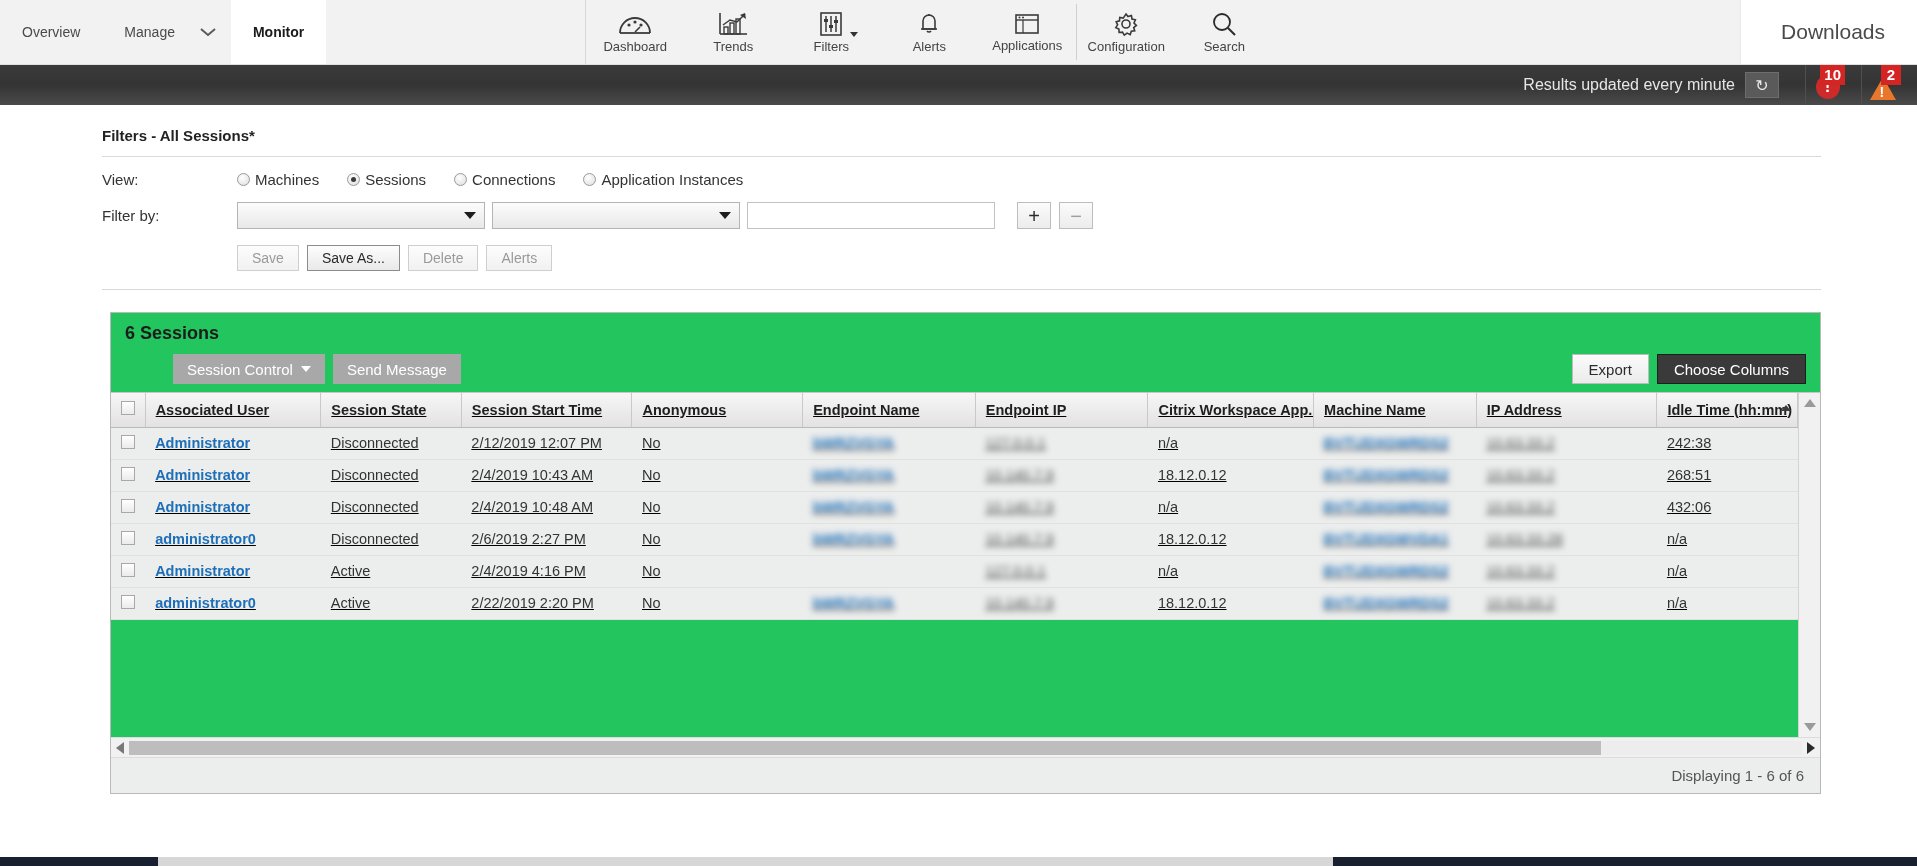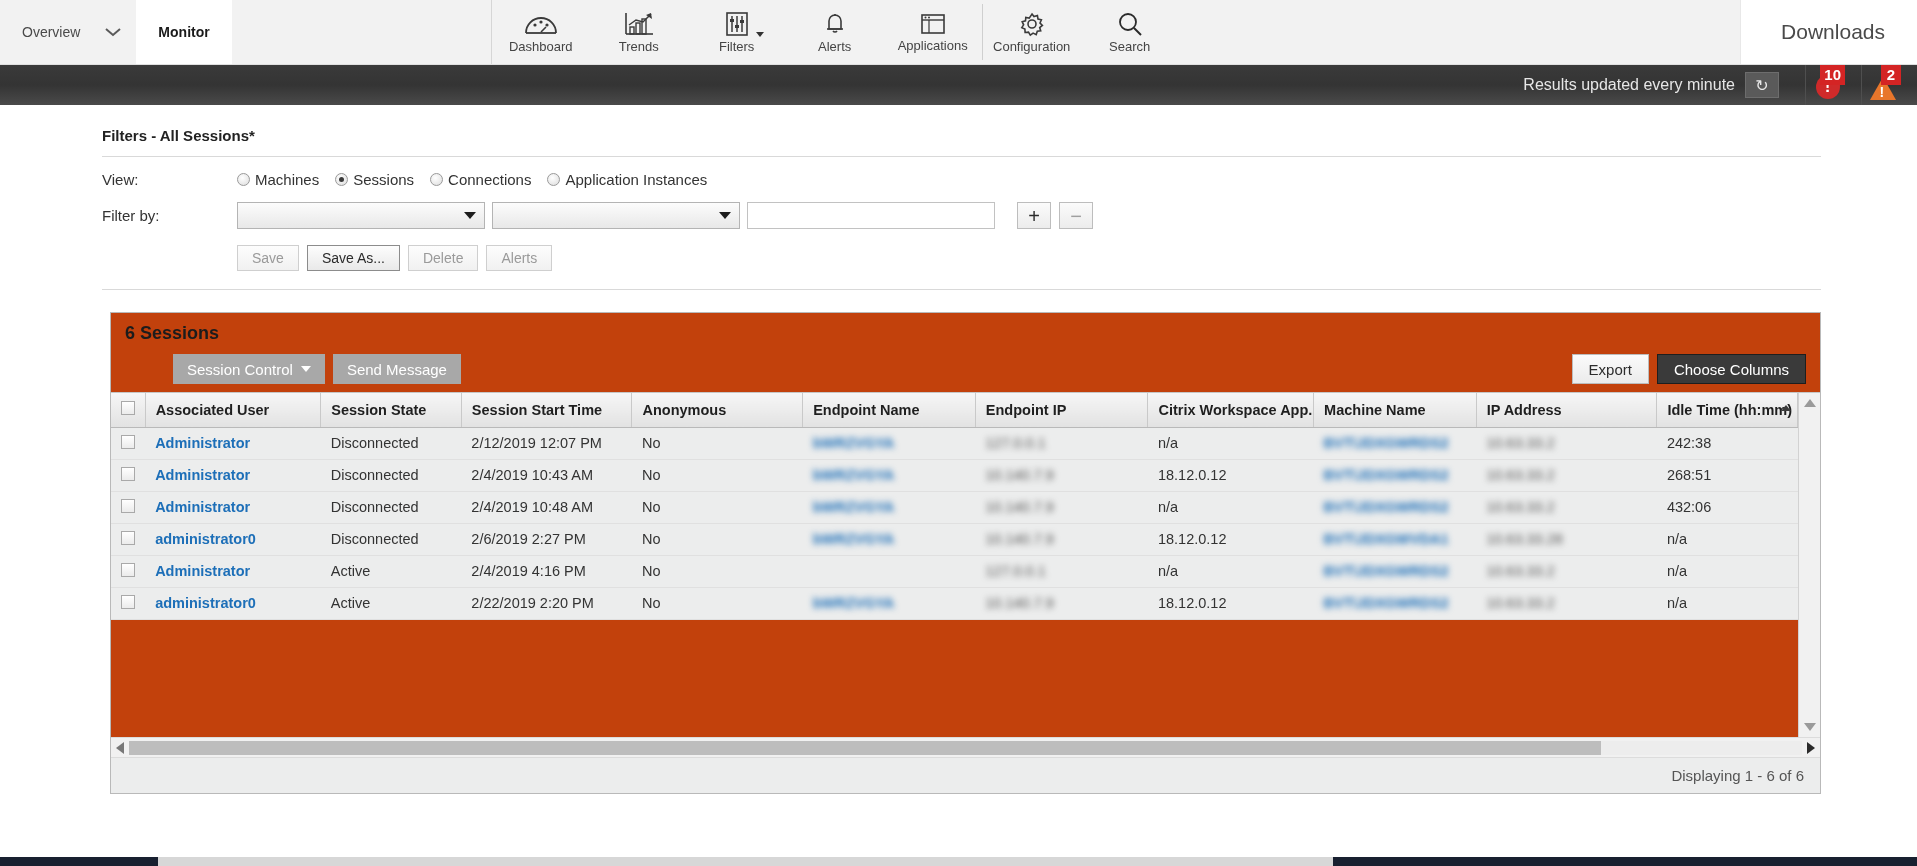--- a/index.html
+++ b/index.html
@@ -121,21 +121,21 @@
   
   .page { padding: 0 0 0 0; background: #fff; height: 761px; position: relative; }
 
   .filters-block { padding: 22px 96px 0 102px; }
   .filters-title { font-size: 15px; font-weight: bold; color: #222; }
   .filters-rule { border-bottom: 1px solid #d9d9d9; margin-top: 12px; }
 
   .row { display: flex; align-items: center; margin-top: 14px; }
   .row-label { width: 135px; font-size: 15px; color: #333; }
 
-  .radio-group { display: flex; align-items: center; gap: 8px; text-align: right; }
+  .radio-group { display: flex; align-items: center; gap: 20px; text-align: right; }
   .radio-item { display: flex; align-items: center; gap: 5px; margin-right: 8px; cursor: pointer; }
   .radio {
     width: 13px; height: 13px; border-radius: 50%;
     border: 1px solid #9a9a9a;
     background: radial-gradient(circle at 40% 35%, #ffffff 0%, #e3e3e3 80%);
     display: inline-block; position: relative;
   }
   .radio.checked::after {
     content: ""; position: absolute; left: 3px; top: 3px;
     width: 5px; height: 5px; border-radius: 50%; background: #3a3a3a;
@@ -181,21 +181,21 @@
   }
   .btn.enabled { color: #2b2b2b; border-color: #8c8c8c; cursor: pointer;
     background: linear-gradient(180deg,#fdfdfd 0%,#e9e9e9 100%); }
 
   .hr-main { border-bottom: 1px solid #d9d9d9; margin: 18px 96px 0 102px; }
 
   
   .panel {
     margin: 22px 96px 0 110px;
     border: 1px solid #b9b9b9;
-    background: #c2410c;
+    background: #22c55e;
     height: 482px;
     display: flex; flex-direction: column;
   }
   .panel-head { padding: 10px 14px 8px 14px; }
   .panel-title { font-size: 18px; font-weight: bold; color: #1c1c1c; }
   .panel-tools { display: flex; align-items: center; margin-top: 10px; margin-left: 48px; }
   .gbtn {
     height: 30px; padding: 0 14px;
     background: #a8a8a8; color: #ffffff;
     border: none; font-size: 15px;
@@ -221,21 +221,21 @@
     height: 30px; padding: 0 16px;
     border: 1px solid #1e1e1e; background: #3a3a3a;
     color: #ffffff; font-size: 15px; cursor: pointer;
     display:flex; align-items:center;
     font-family: "Liberation Sans", sans-serif;
   }
 
   
   .grid-wrap { flex: 1; display: flex; flex-direction: column; border-top: 1px solid #c6c6c6; }
   .grid-body { flex: 1; display: flex; }
-  .grid-main { flex: 1; overflow: hidden; }
+  .grid-main { flex: 1; overflow: hidden; text-decoration: underline; }
   table.grid { width: 100%; border-collapse: collapse; table-layout: fixed; }
   table.grid th {
     background: linear-gradient(180deg,#f6f6f6 0%,#e2e2e2 100%);
     border-right: 1px solid #c9c9c9;
     border-bottom: 1px solid #b9b9b9;
     font-size: 14.5px; font-weight: bold; color: #1f1f1f;
     text-align: left; padding: 8px 10px; height: 34px;
     white-space: nowrap; overflow: hidden;
     position: relative; cursor: pointer;
   }
@@ -294,20 +294,23 @@
   }
   .taskbar-mid { position: absolute; left: 158px; top: 0; width: 1175px; height: 9px; background: #d7d7d7; }
 </style>
 </head>
 <body>
 
 <div class="topnav">
   <div class="nav-left">
     <div class="nav-tab">
       <span>Overview</span>
+    </div>
+    <div class="nav-tab">
+      <span>Manage</span>
     </div>
     <div class="nav-caret">
       <svg width="18" height="12" viewBox="0 0 18 12">
           <polyline points="2,3 9,9 16,3" fill="none" stroke="#5a5a5a" stroke-width="2"></polyline>
         </svg>
     </div>
     <div class="nav-tab active">
       <span>Monitor</span>
     </div>
   </div>

